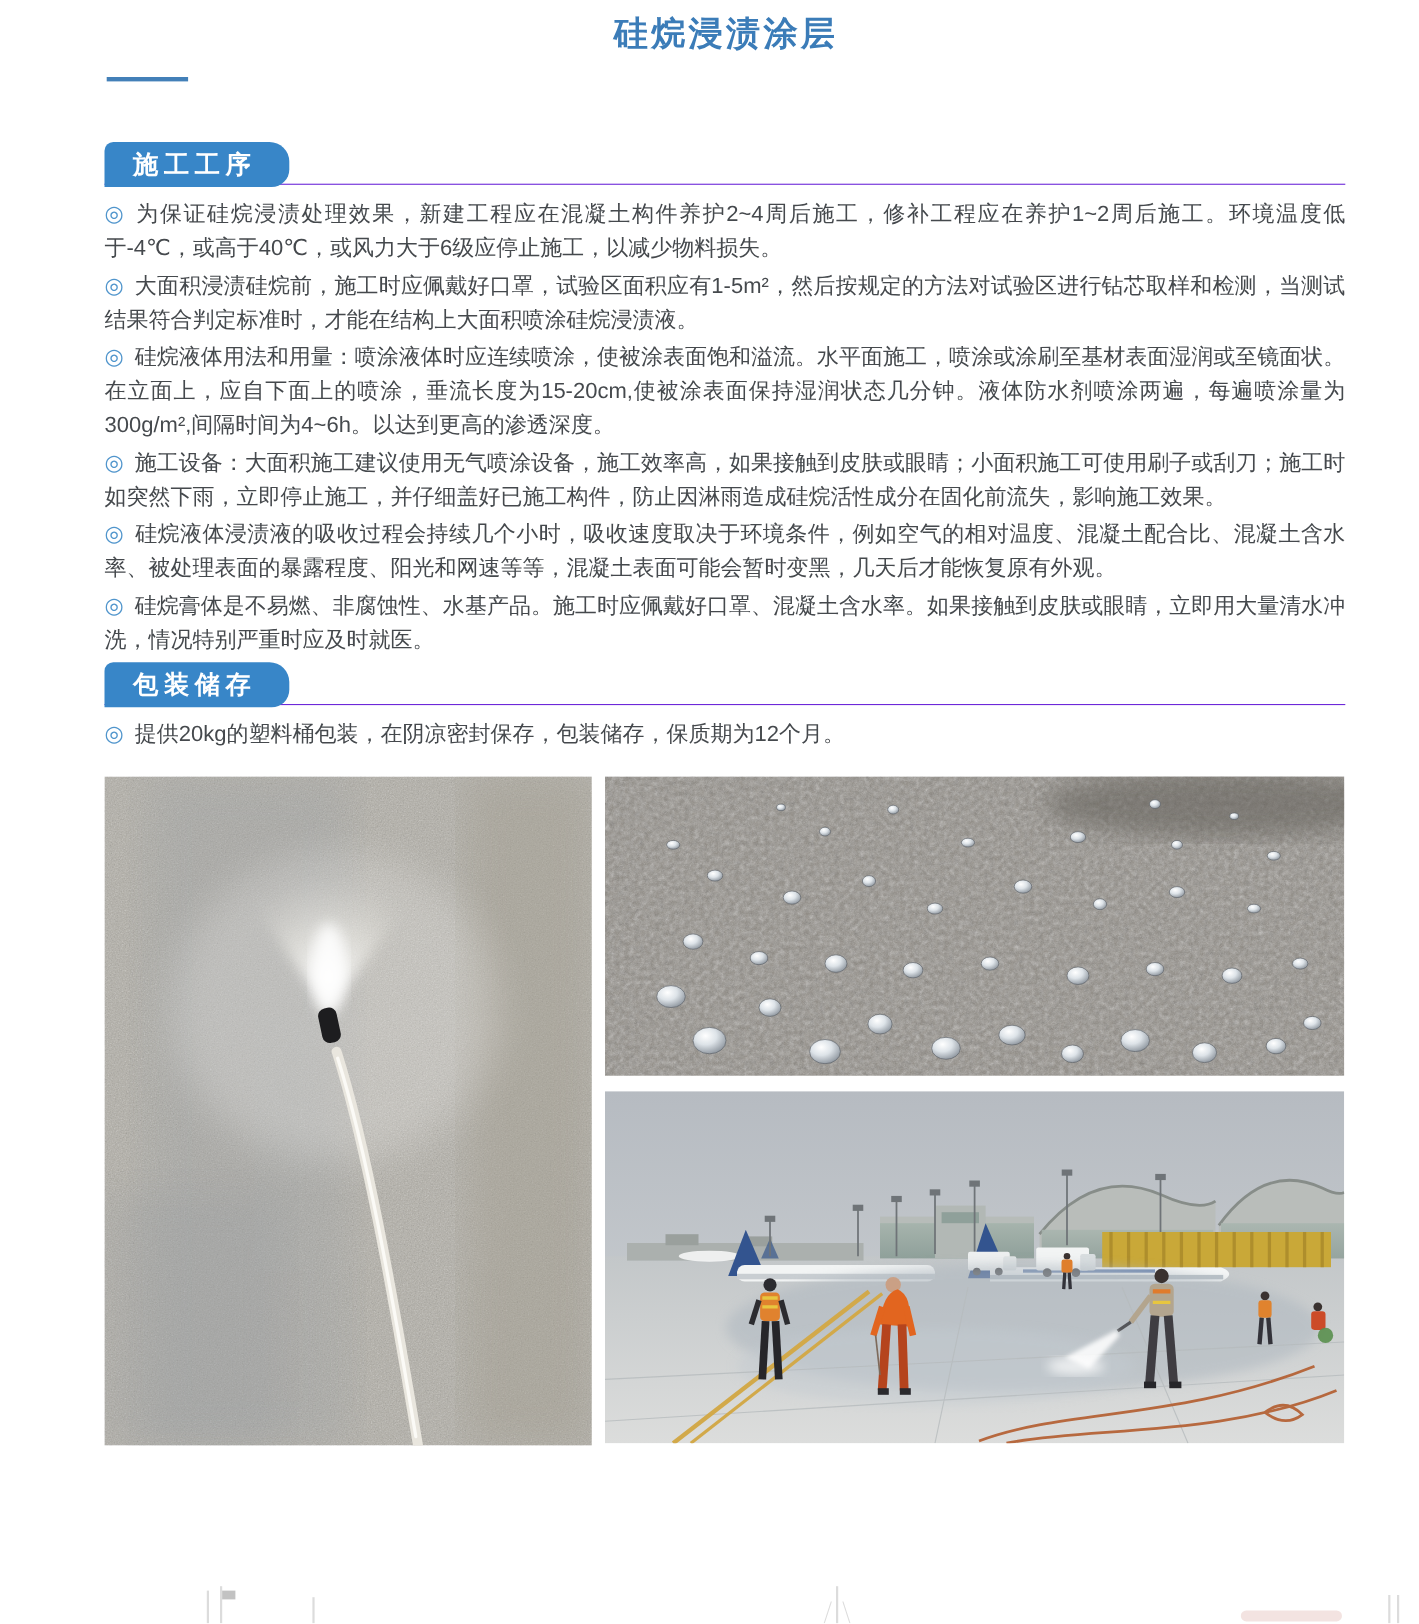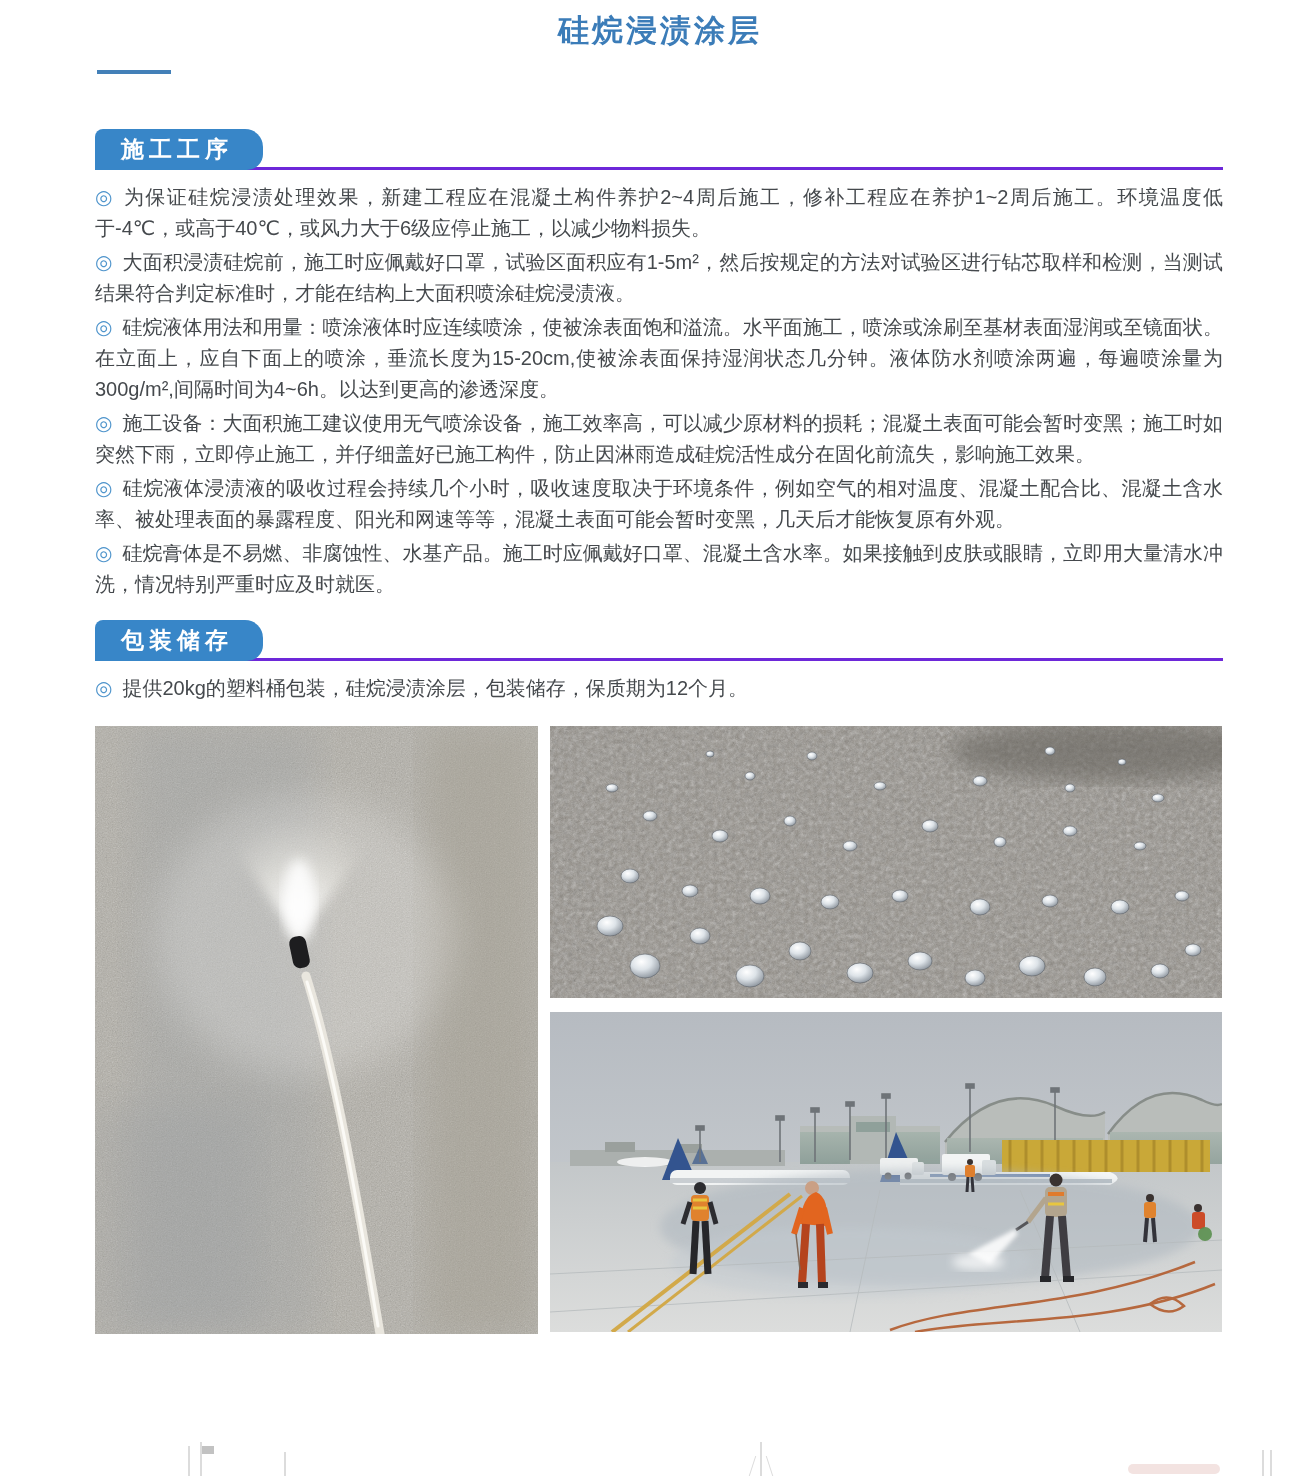--- a/index.html
+++ b/index.html
@@ -6,23 +6,23 @@
   body{font-family:"Liberation Sans","DejaVu Sans",sans-serif;}
   .page{position:relative;width:1290px;height:1476px;background:#ffffff;overflow:hidden;}
   .inner{margin-left:95px;width:1128px;}
 
   h1.page-title{
     margin:14px 0 0 2px;font-size:31px;line-height:34px;font-weight:bold;
     color:#3b7cb8;letter-spacing:3px;text-align:center;
   }
   .title-rule{width:74px;height:4px;background:#4380b8;margin:22px 0 0 2px;}
 
-  .sec-head{position:relative;border-bottom:3px solid #6d28d9;height:38px;}
+  .sec-head{position:relative;border-bottom:1px solid #6d28d9;height:38px;}
   .sec-head.first{margin-top:55px;}
-  .sec-head.later{margin-top:20px;}
+  .sec-head.later{margin-top:4px;}
   .sec-tab{
     position:absolute;left:0;bottom:-3px;height:41px;line-height:41px;
     background:#3886c8;color:#ffffff;font-size:23px;font-weight:bold;
     letter-spacing:5px;padding:0 30px 0 26px;border-radius:8px 18px 16px 0;
   }
 
   .bullets{margin-top:12px;}
   p.b{margin:3px 0;font-size:20px;line-height:31px;color:#45494d;text-align:justify;}
   .mk{color:#5095cc;margin-right:10px;}
 
@@ -46,32 +46,32 @@
     <div class="title-rule"></div>
 
     <section>
       <div class="sec-head first">
         <div class="sec-tab">施工工序</div>
       </div>
       <div class="bullets">
         <p class="b"><span class="mk">◎</span><span>为保证硅烷浸渍处理效果，新建工程应在混凝土构件养护2~4周后施工，修补工程应在养护1~2周后施工。环境温度低于-4℃，或高于40℃，或风力大于6级应停止施工，以减少物料损失。</span></p>
         <p class="b"><span class="mk">◎</span><span>大面积浸渍硅烷前，施工时应佩戴好口罩，试验区面积应有1-5m²，然后按规定的方法对试验区进行钻芯取样和检测，当测试结果符合判定标准时，才能在结构上大面积喷涂硅烷浸渍液。</span></p>
         <p class="b"><span class="mk">◎</span><span>硅烷液体用法和用量：喷涂液体时应连续喷涂，使被涂表面饱和溢流。水平面施工，喷涂或涂刷至基材表面湿润或至镜面状。在立面上，应自下面上的喷涂，垂流长度为15-20cm,使被涂表面保持湿润状态几分钟。液体防水剂喷涂两遍，每遍喷涂量为300g/m²,间隔时间为4~6h。以达到更高的渗透深度。</span></p>
-        <p class="b"><span class="mk">◎</span><span>施工设备：大面积施工建议使用无气喷涂设备，施工效率高，可以减少原材料的损耗；混凝土表面可能会暂时变黑；施工时如突然下雨，立即停止施工，并仔细盖好已施工构件，防止因淋雨造成硅烷活性成分在固化前流失，影响施工效果。</span></p>
+        <p class="b"><span class="mk">◎</span><span>施工设备：大面积施工建议使用无气喷涂设备，施工效率高，如果接触到皮肤或眼睛；小面积施工可使用刷子或刮刀；施工时如突然下雨，立即停止施工，并仔细盖好已施工构件，防止因淋雨造成硅烷活性成分在固化前流失，影响施工效果。</span></p>
         <p class="b"><span class="mk">◎</span><span>硅烷液体浸渍液的吸收过程会持续几个小时，吸收速度取决于环境条件，例如空气的相对温度、混凝土配合比、混凝土含水率、被处理表面的暴露程度、阳光和网速等等，混凝土表面可能会暂时变黑，几天后才能恢复原有外观。</span></p>
         <p class="b"><span class="mk">◎</span><span>硅烷膏体是不易燃、非腐蚀性、水基产品。施工时应佩戴好口罩、混凝土含水率。如果接触到皮肤或眼睛，立即用大量清水冲洗，情况特别严重时应及时就医。</span></p>
       </div>
     </section>
 
     <section>
       <div class="sec-head later">
         <div class="sec-tab">包装储存</div>
       </div>
       <div class="bullets">
-        <p class="b"><span class="mk">◎</span><span>提供20kg的塑料桶包装，硅烷浸渍涂层，包装储存，保质期为12个月。</span></p>
+        <p class="b"><span class="mk">◎</span><span>提供20kg的塑料桶包装，在阴凉密封保存，包装储存，保质期为12个月。</span></p>
       </div>
     </section>
 
     <div class="photos">
 
       <figure>
         <svg width="443" height="608" viewBox="0 0 443 608" xmlns="http://www.w3.org/2000/svg">
           <defs>
             <filter id="tex1" x="0" y="0" width="100%" height="100%">
               <feTurbulence type="fractalNoise" baseFrequency="0.8" numOctaves="3" stitchTiles="stitch"></feTurbulence>

